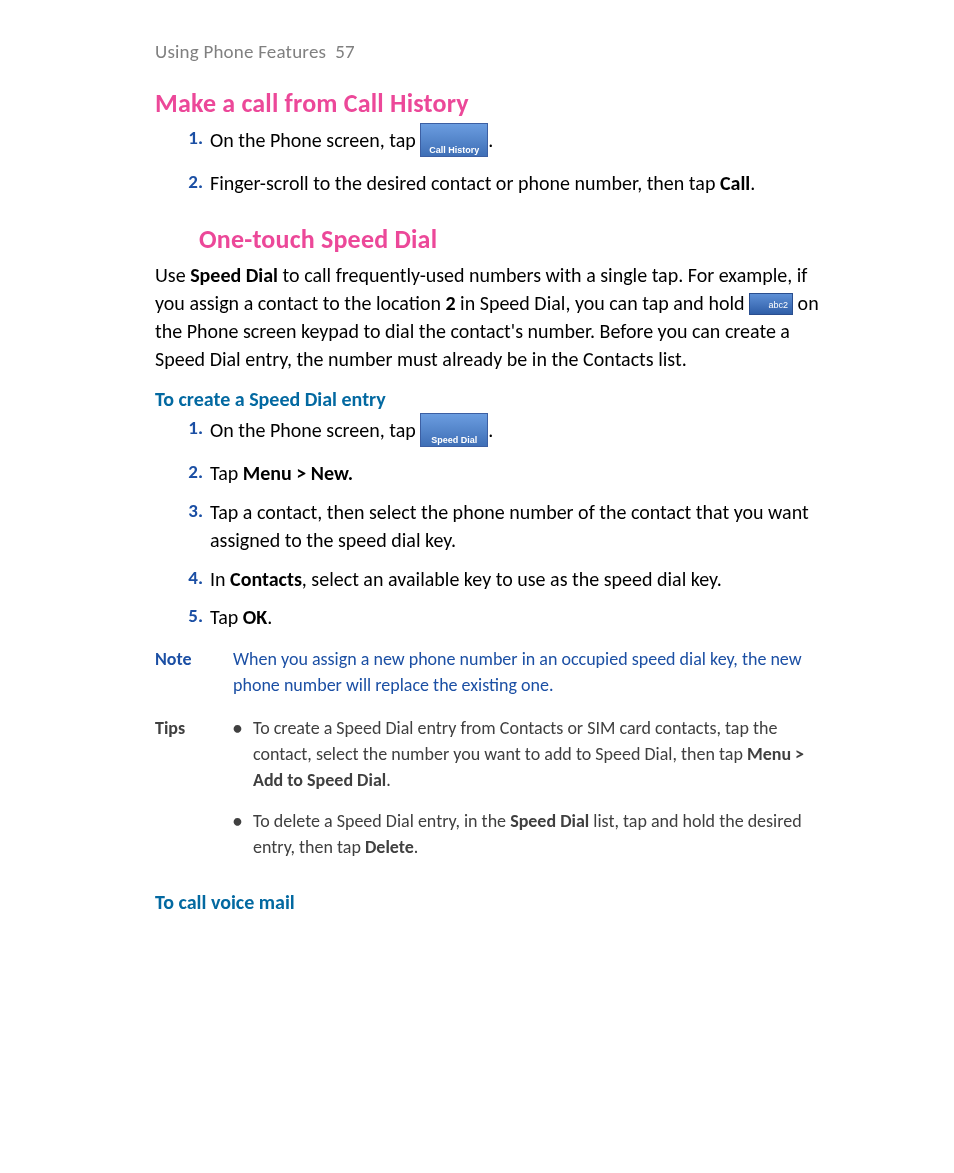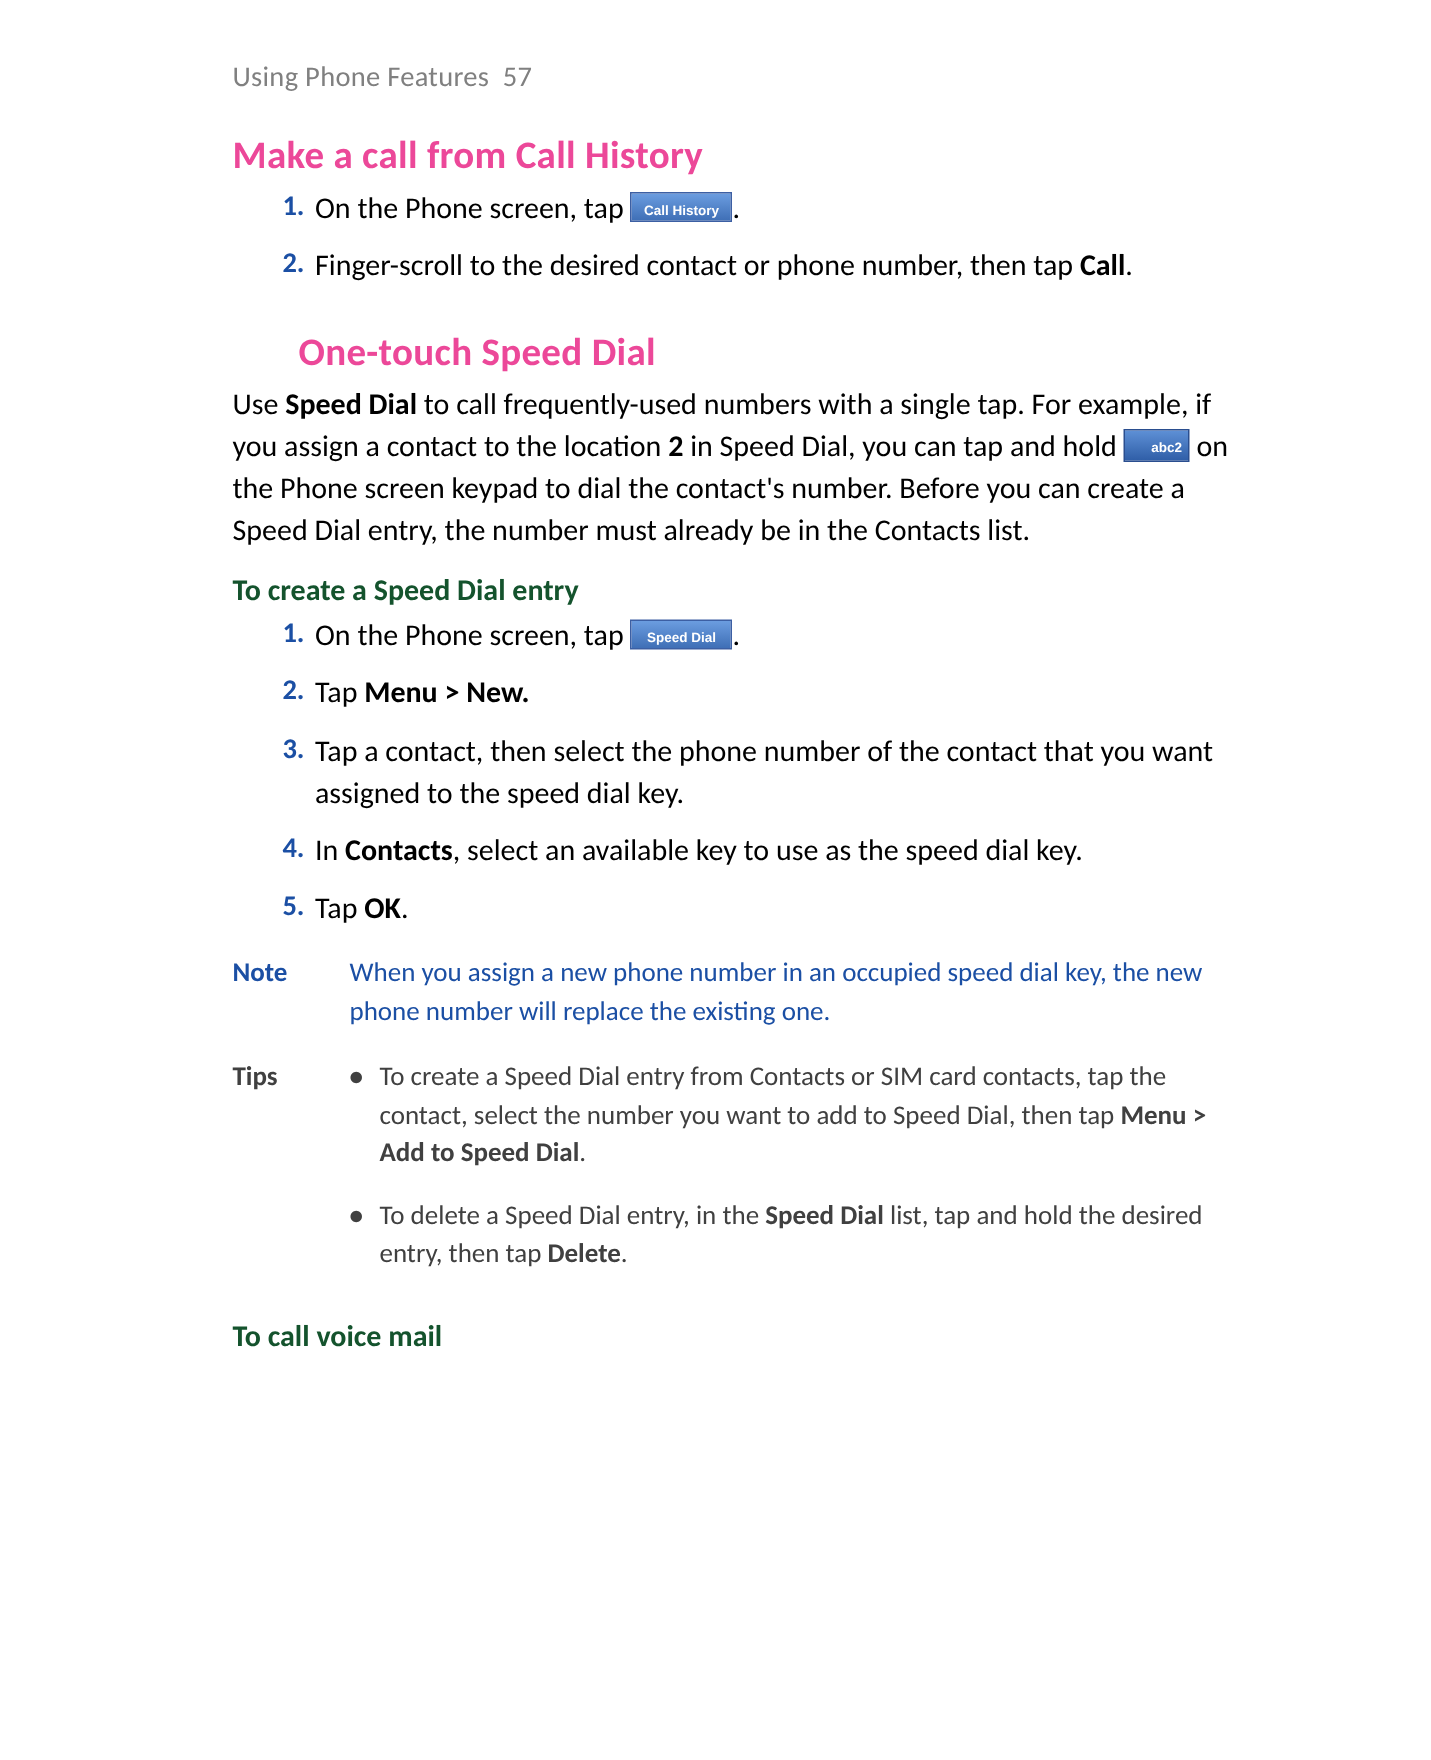--- a/index.html
+++ b/index.html
@@ -23,21 +23,21 @@
     letter-spacing: 0.2px;
   }
   .h1 {
     color: #ec4899;
     font-size: 26px;
     font-weight: bold;
     margin: 10px 0 6px 0;
     letter-spacing: 0.2px;
   }
   .h2 {
-    color: #14532d;
+    color: #0369a1;
     font-size: 20px;
     font-weight: bold;
     margin: 14px 0 4px 0;
   }
   .body-text {
     font-size: 20px;
     line-height: 1.4;
     margin: 2px 0 10px 0;
   }
   ol.steps {
@@ -68,41 +68,40 @@
     vertical-align: middle;
     height: 20px;
     border: 1px solid #3c5fa3;
     background: linear-gradient(#6b9de0, #3f6fb6);
     color: #fff;
     font-size: 9px;
     font-weight: bold;
     line-height: 20px;
     text-align: center;
     font-family: Arial, sans-serif;
-    padding: 1px 4px;
+    padding: 16px 4px;
     position: relative;
     top: -2px;
   }
   .btn-wide { width: 68px; }
   .btn-key {
     display: inline-block;
     vertical-align: middle;
     width: 44px;
     height: 22px;
     border: 1px solid #2a4e8f;
     background: linear-gradient(#5e90d6, #2f5ea7);
     color: #fff;
     font-size: 9px;
     line-height: 22px;
     text-align: right;
     padding-right: 4px;
     font-family: Arial, sans-serif;
     position: relative;
     top: -2px;
-    font-weight: bold;
   }
   .note-block {
     display: flex;
     margin: 16px 0 8px 0;
     color: #1b4fa4;
     font-size: 18px;
     line-height: 1.42;
   }
   .note-label {
     width: 78px;

